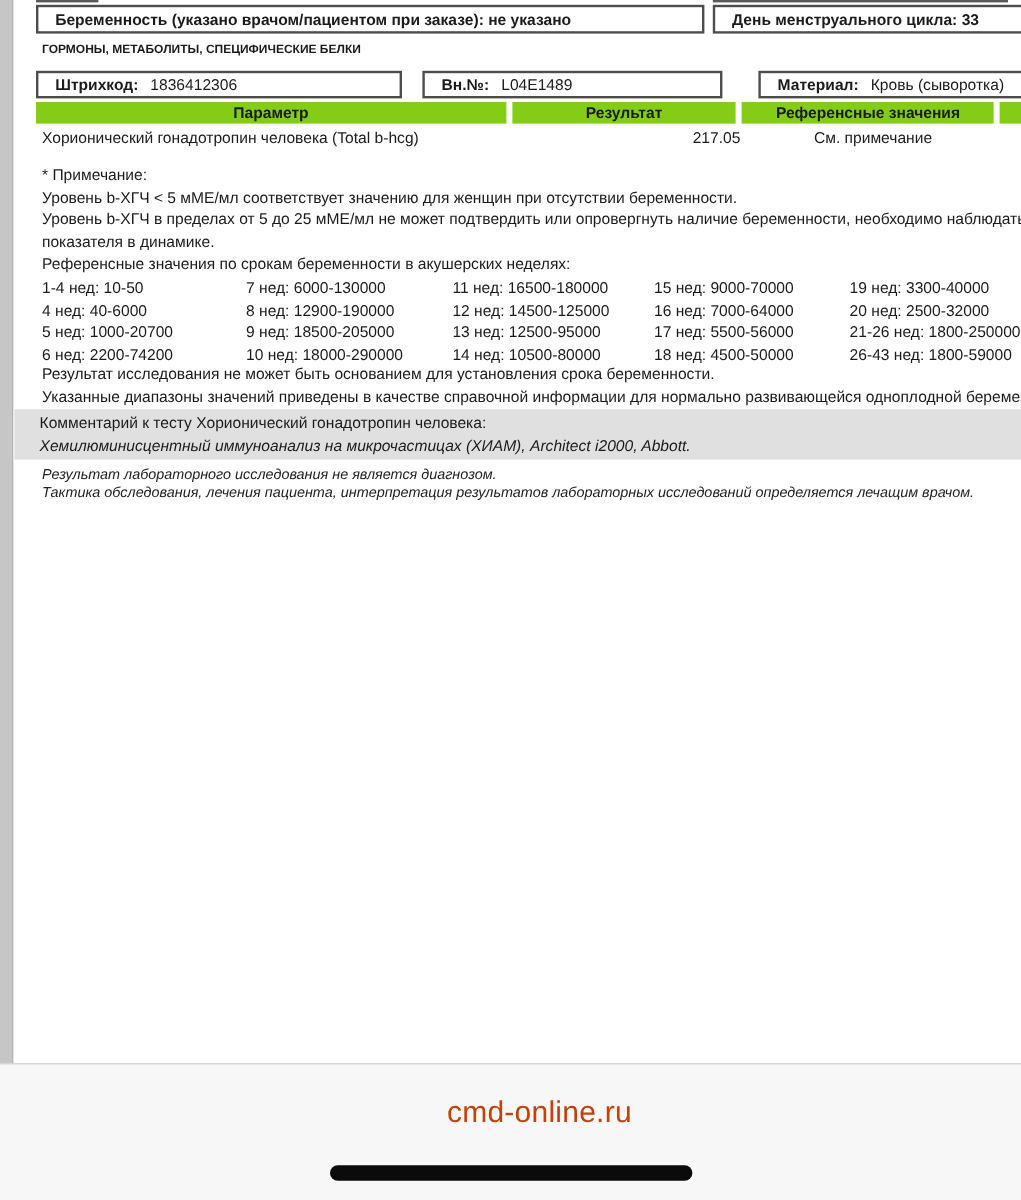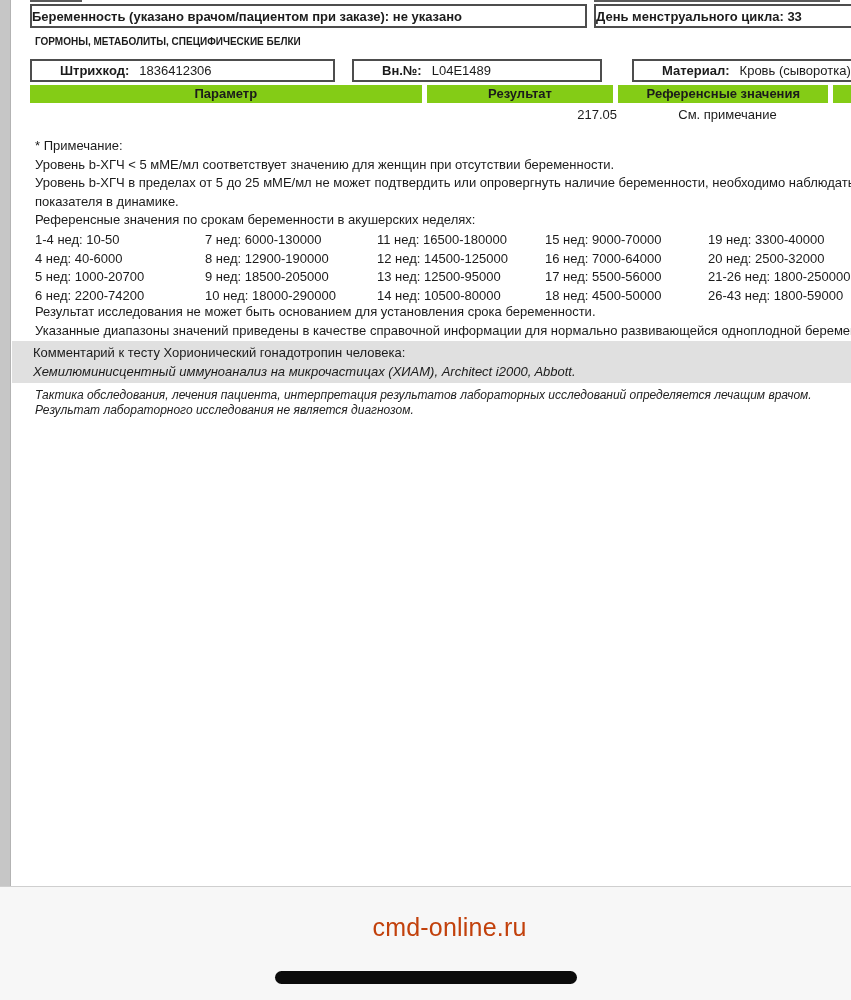--- a/index.html
+++ b/index.html
@@ -13,24 +13,24 @@
   .screen{position:absolute;inset:0;width:851px;height:1000px;overflow:hidden;}
 
   .gutter{position:absolute;left:0;top:0;width:10px;height:886px;background:#c6c6c6;border-right:1px solid #b3b3b3;}
 
   .sliver{position:absolute;top:0;height:2px;background:#5a5a5a;}
   .sliver.left{left:30px;width:52px;}
   .sliver.right{left:594px;width:246px;}
 
   .fieldbox{
     position:absolute;border:2px solid #4d4d4d;background:#fff;
-    display:flex;align-items:center;padding:0 0;box-sizing:border-box;
+    display:flex;align-items:center;padding:0 14px;box-sizing:border-box;
     font-size:13px;white-space:nowrap;overflow:hidden;
   }
-  .fieldbox .lbl{font-weight:bold;margin-left:28px;}
+  .fieldbox .lbl{font-weight:bold;}
   .fieldbox .val{font-weight:normal;margin-left:10px;}
   .box-pregnancy{left:30px;top:4px;width:557px;height:24px;font-weight:bold;}
   .box-cycle{left:594px;top:4px;width:270px;height:24px;font-weight:bold;}
   .box-barcode{left:30px;top:59px;width:305px;height:23px;}
   .box-vn{left:352px;top:59px;width:250px;height:23px;}
   .box-material{left:632px;top:59px;width:240px;height:23px;}
 
   .section-title{position:absolute;left:35px;top:36px;font-size:10px;font-weight:bold;white-space:nowrap;}
 
   .thead{position:absolute;left:30px;top:85px;width:830px;height:18px;display:flex;gap:5px;}
@@ -118,20 +118,21 @@
   </div>
 
   <div class="thead">
     <div class="cell c1">Параметр</div>
     <div class="cell c2">Результат</div>
     <div class="cell c3">Референсные значения</div>
     <div class="cell c4"></div>
   </div>
 
   <div class="trow">
+    <div class="param">Хорионический гонадотропин человека (Total b-hcg)</div>
     <div class="result">217.05</div>
     <div class="ref">См. примечание</div>
   </div>
 
   <div class="notes">
     <div class="note-line note-title">* Примечание:</div>
     <div class="note-line">Уровень b-ХГЧ &lt; 5 мМЕ/мл соответствует значению для женщин при отсутствии беременности.</div>
     <div class="note-line">Уровень b-ХГЧ в пределах от 5 до 25 мМЕ/мл не может подтвердить или опровергнуть наличие беременности, необходимо наблюдать уровень</div>
     <div class="note-line">показателя в динамике.</div>
     <div class="note-line">Референсные значения по срокам беременности в акушерских неделях:</div>
@@ -164,22 +165,22 @@
     <div class="note-line">Результат исследования не может быть основанием для установления срока беременности.</div>
     <div class="note-line">Указанные диапазоны значений приведены в качестве справочной информации для нормально развивающейся одноплодной беременности.</div>
   </div>
 
   <div class="comment">
     <div>Комментарий к тесту Хорионический гонадотропин человека:</div>
     <div class="method">Хемилюминисцентный иммуноанализ на микрочастицах (ХИАМ), Architect i2000, Abbott.</div>
   </div>
 
   <div class="disclaimer">
+    <div>Результат лабораторного исследования не является диагнозом.</div>
     <div>Тактика обследования, лечения пациента, интерпретация результатов лабораторных исследований определяется лечащим врачом.</div>
-    <div>Результат лабораторного исследования не является диагнозом.</div>
   </div>
 
   <div class="footer">
     <div class="site">cmd-online.ru</div>
     <div class="home-bar"></div>
   </div>
 
 </div>
 
 </body></html>

